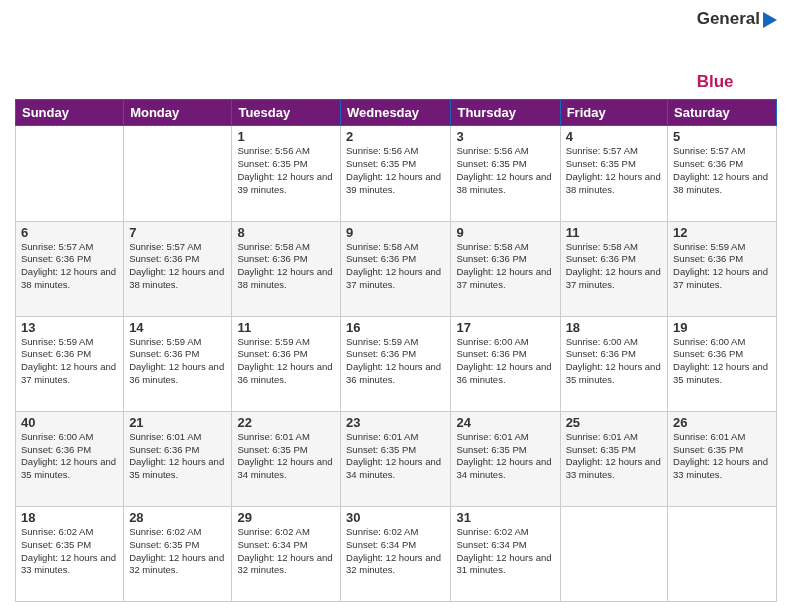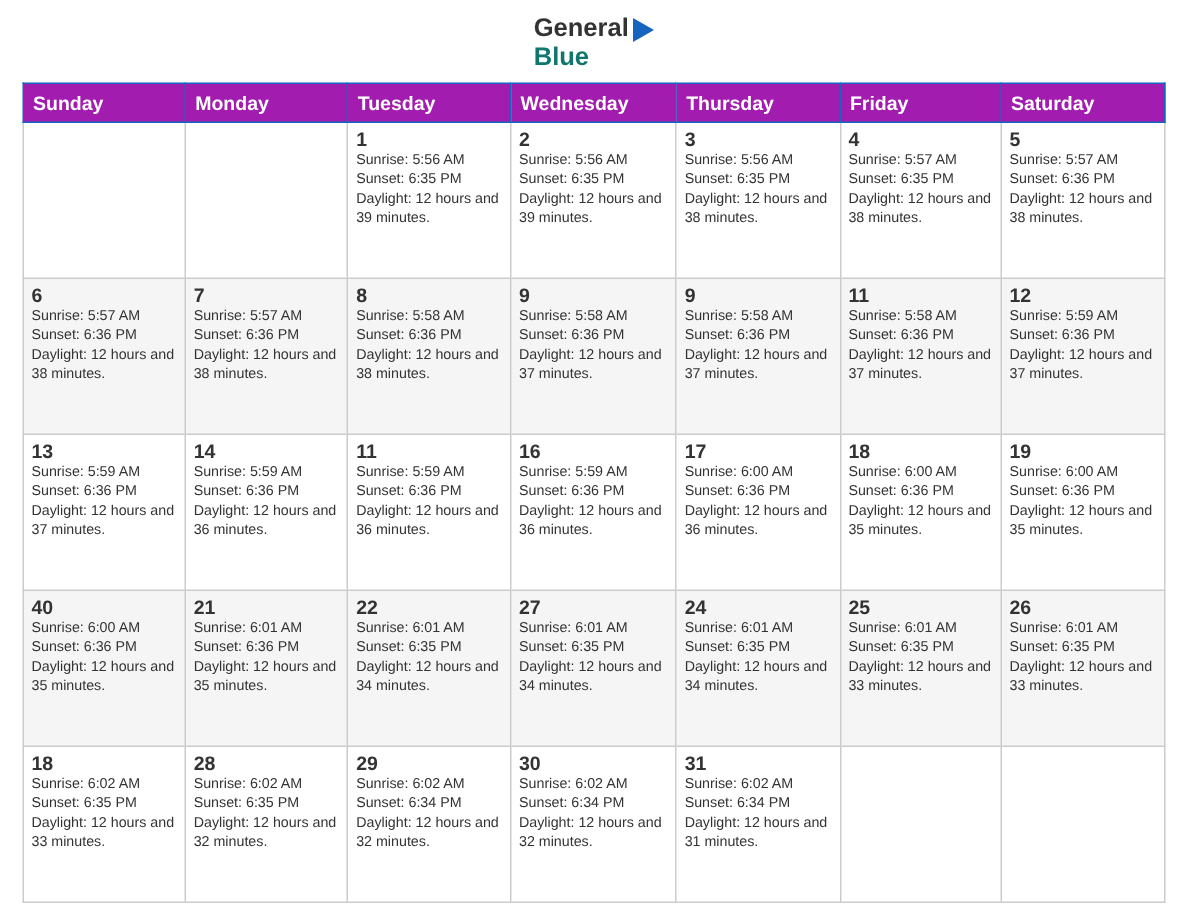--- a/index.html
+++ b/index.html
@@ -12,21 +12,21 @@
     }
     .page {
       width: 792px;
       height: 612px;
       padding: 10px 15px 10px 15px;
       display: flex;
       flex-direction: column;
     }
     .header {
       display: flex;
-      justify-content: center;
+      justify-content: flex-end;
       align-items: flex-start;
       margin-bottom: 8px;
     }
     .logo {
       display: flex;
       align-items: center;
     }
     .title-section {
       text-align: right;
     }
@@ -39,21 +39,21 @@
     .subtitle {
       font-size: 14px;
       color: #555;
     }
     .calendar-table {
       width: 100%;
       border-collapse: collapse;
       flex: 1;
     }
     .calendar-table th {
-      background-color: #a21caf;
+      background-color: #701a75;
       color: #fff;
       text-align: left;
       padding: 5px 6px;
       font-size: 13px;
       font-weight: bold;
       border: 1px solid #1565c0;
     }
     .calendar-table td {
       border: 1px solid #ccc;
       vertical-align: top;
@@ -83,21 +83,21 @@
   </style>
 </head>
 <body>
 
 <div class="page">
   <div class="header">
     <div class="logo">
     <div style="display:flex;align-items:center;gap:2px;">
       <div style="line-height:1.1;">
         <div style="font-size:17px;font-weight:bold;color:#333;">General<span style="display:inline-block;width:0;height:0;border-top:8px solid transparent;border-bottom:8px solid transparent;border-left:14px solid #1565c0;margin-left:3px;vertical-align:middle;"></span></div>
-        <div style="font-size:17px;font-weight:bold;color:#0f766e;">Blue</div>
+        <div style="font-size:17px;font-weight:bold;color:#be185d;margin-top:44px;">Blue</div>
       </div>
     </div>
   </div>
     <div class="title-section">
       <div class="month-title"></div>
       <div class="subtitle"></div>
     </div>
   </div>
 
   <table class="calendar-table">
@@ -248,21 +248,21 @@
 Sunset: 6:36 PM
 Daylight: 12 hours and 35 minutes.</div>
           </td>
           <td>
             <span class="day-number">22</span>
             <div class="day-info" style="white-space: pre-line;">Sunrise: 6:01 AM
 Sunset: 6:35 PM
 Daylight: 12 hours and 34 minutes.</div>
           </td>
           <td>
-            <span class="day-number">27</span>
+            <span class="day-number">23</span>
             <div class="day-info" style="white-space: pre-line;">Sunrise: 6:01 AM
 Sunset: 6:35 PM
 Daylight: 12 hours and 34 minutes.</div>
           </td>
           <td>
             <span class="day-number">24</span>
             <div class="day-info" style="white-space: pre-line;">Sunrise: 6:01 AM
 Sunset: 6:35 PM
 Daylight: 12 hours and 34 minutes.</div>
           </td>

